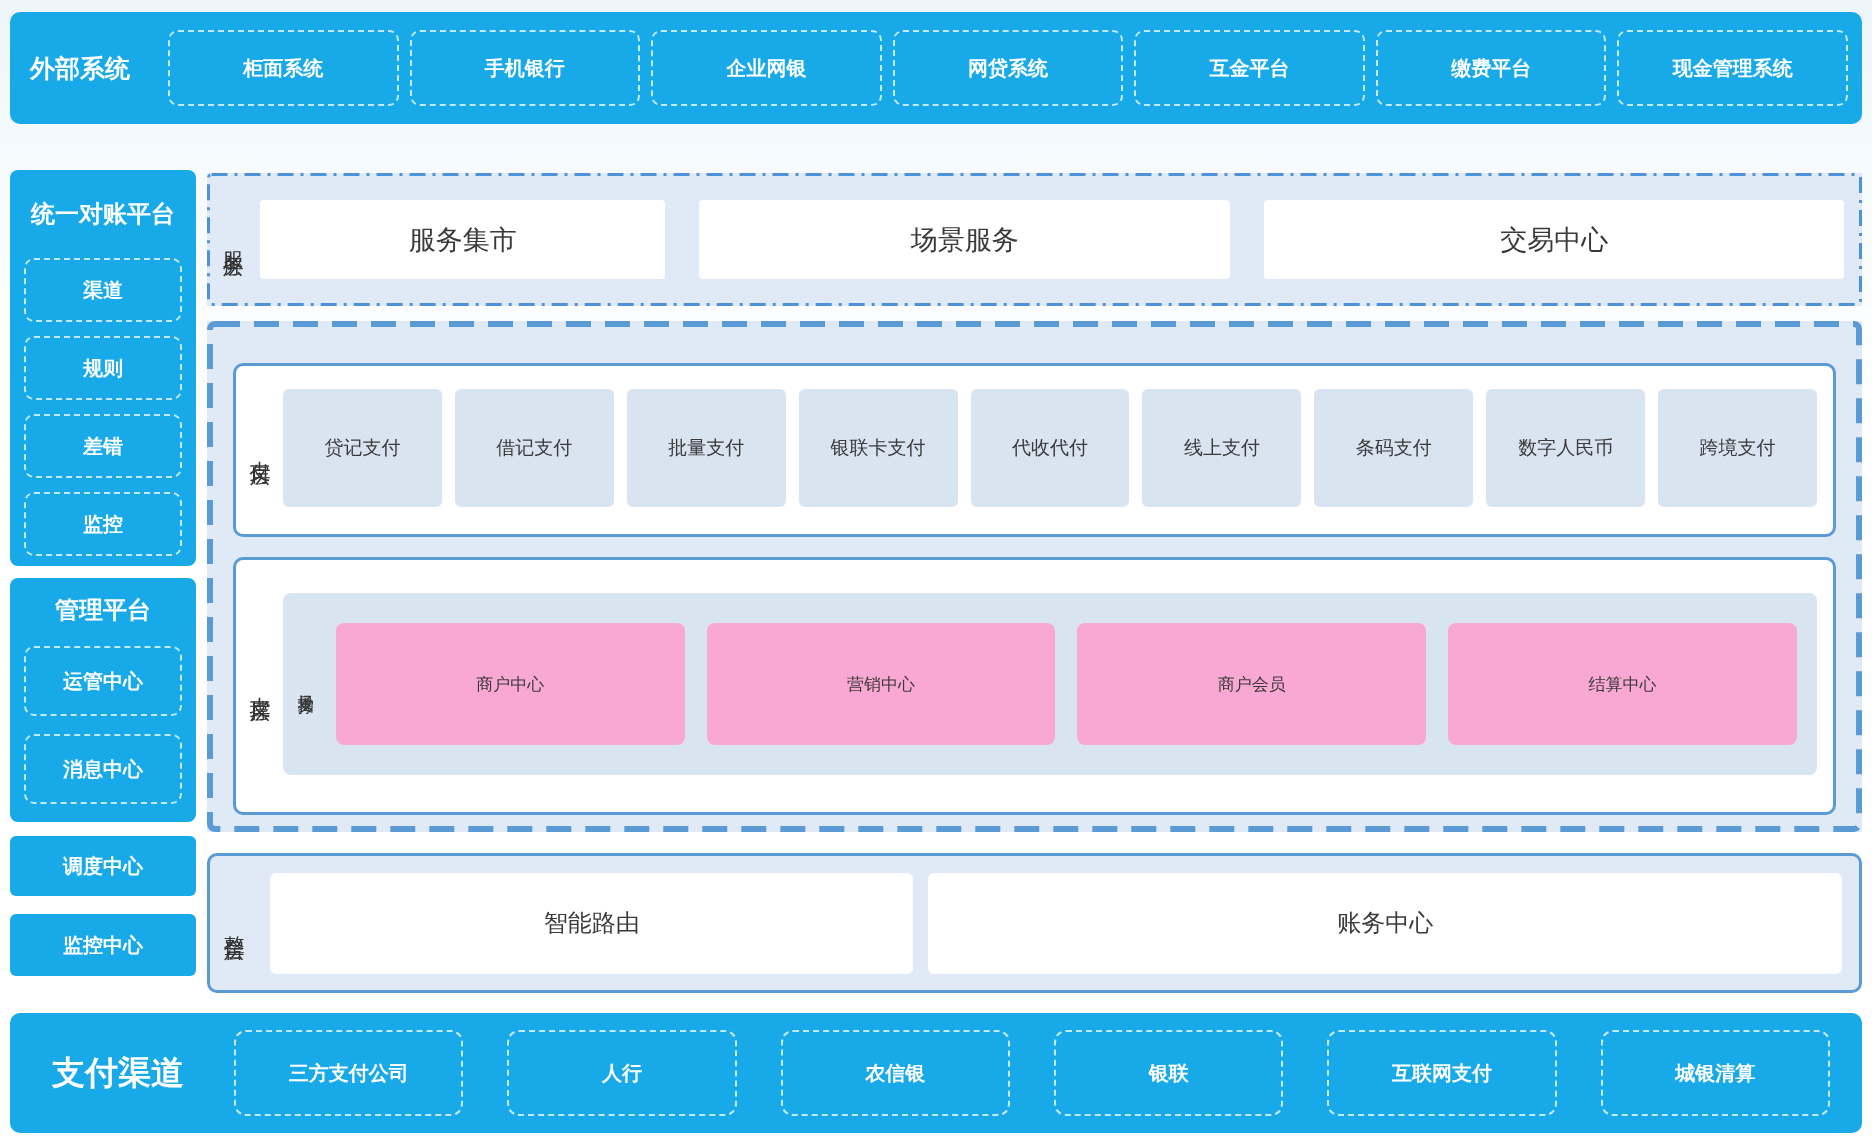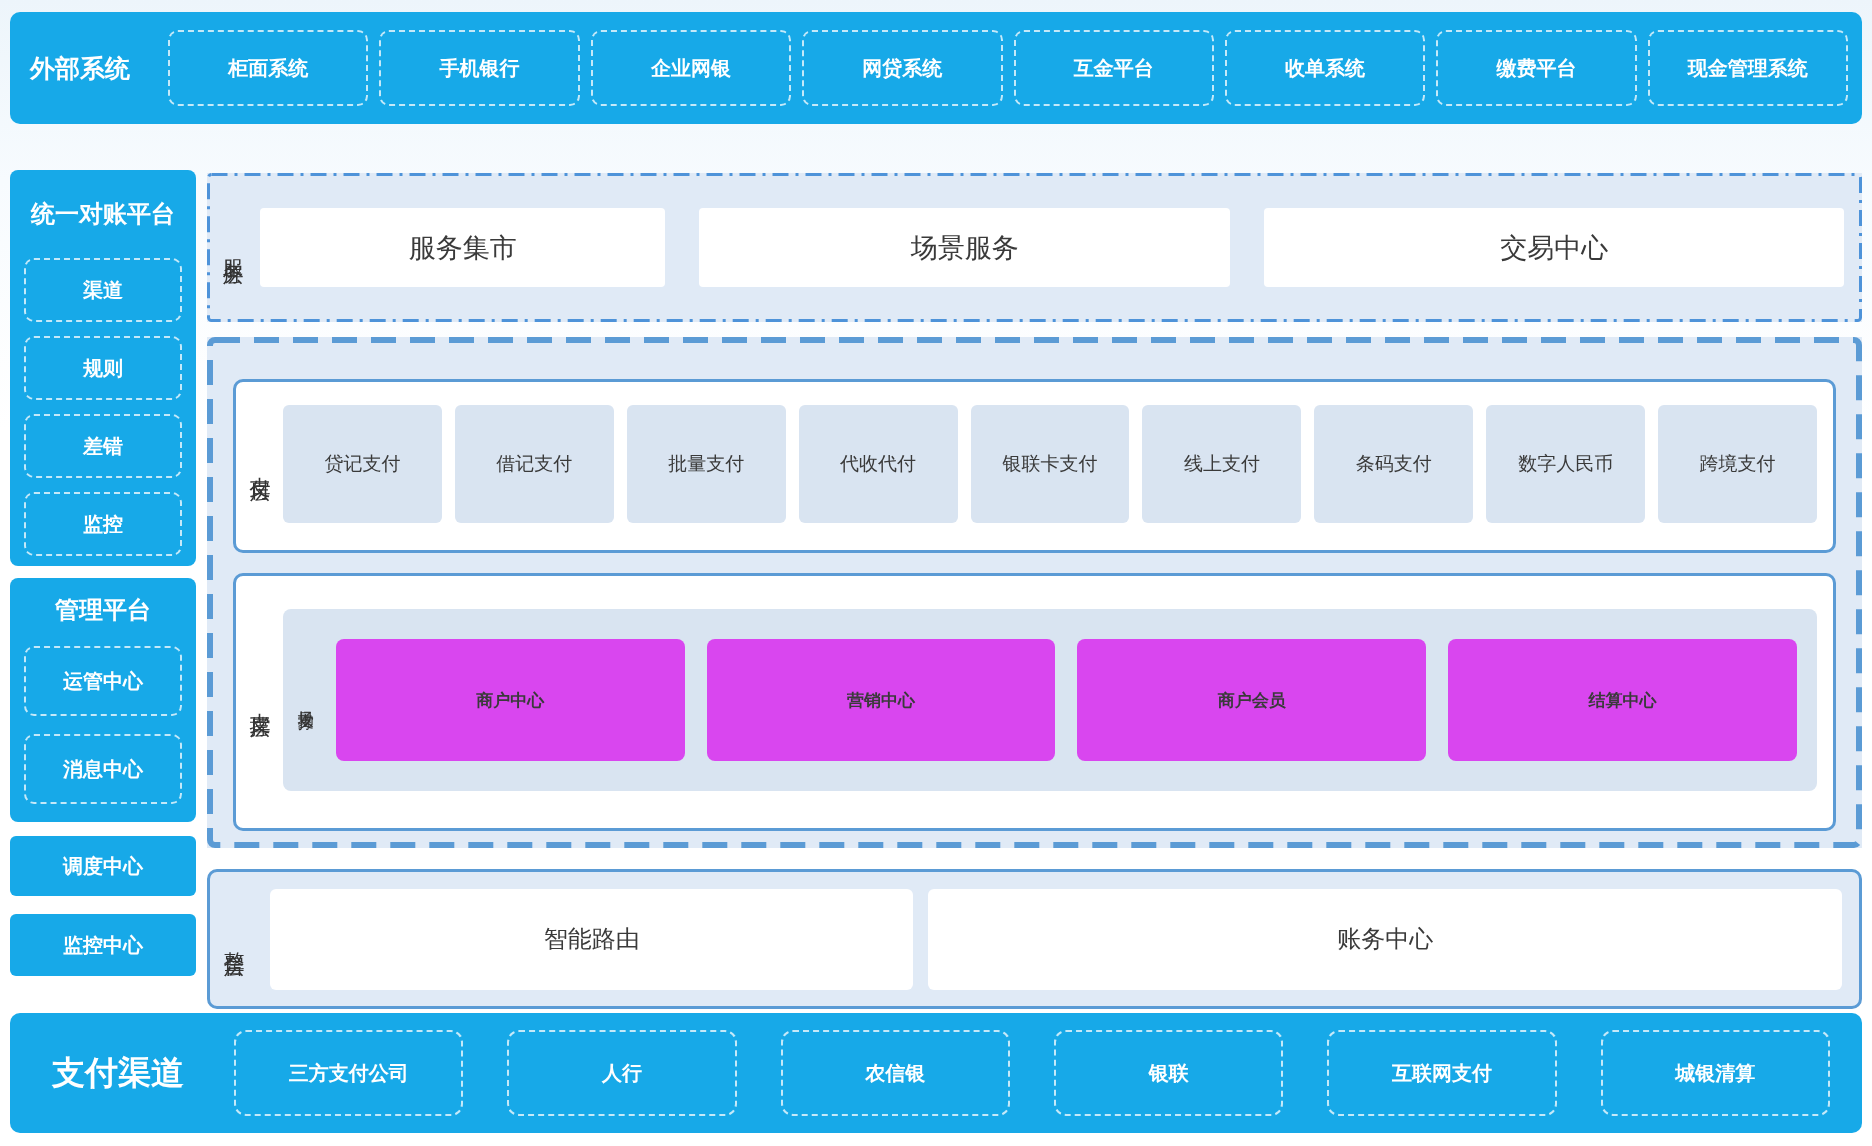--- a/index.html
+++ b/index.html
@@ -45,21 +45,21 @@
     display:flex;align-items:center;justify-content:center;font-size:20px;font-weight:bold;}
   .side-solid.last{margin-top:18px;height:62px;}
 
   
   .main{position:absolute;left:207px;top:173px;width:1655px;}
   .v-label{writing-mode:vertical-lr;text-orientation:upright;font-size:21px;color:#333;
     line-height:1;letter-spacing:3px;flex:none;}
   .edge{position:absolute;inset:0;width:100%;height:100%;overflow:visible;pointer-events:none;}
   .edge rect{fill:none;}
 
-  .service-layer{position:relative;height:149px;background:var(--panel);
+  .service-layer{position:relative;height:133px;background:var(--panel);
     display:flex;align-items:center;padding:0 18px 0 16px;}
   .service-layer .edge rect{x:1.5px;y:1.5px;width:calc(100% - 3px);height:calc(100% - 3px);
     rx:3px;stroke:#4e93d9;stroke-width:3px;stroke-dasharray:16 7 3 7;}
   .service-layer .v-label{margin-right:16px;}
   .service-items{flex:1;display:flex;gap:34px;height:79px;}
   .white-big{background:#fff;border-radius:4px;display:flex;align-items:center;
     justify-content:center;font-size:27px;color:var(--ink);}
   .service-items .white-big:nth-child(1){flex:1;}
   .service-items .white-big:nth-child(2){flex:1.31;}
   .service-items .white-big:nth-child(3){flex:1.43;}
@@ -75,22 +75,22 @@
   .pay-items{flex:1;display:flex;gap:13px;height:118px;margin-left:12px;}
   .lite-item{flex:1;background:var(--lite);border-radius:6px;display:flex;align-items:center;
     justify-content:center;font-size:19px;color:var(--ink);}
   .groups{flex:1;display:flex;gap:14px;align-items:center;margin-left:12px;}
   .group{background:var(--lite);border-radius:8px;height:182px;display:flex;align-items:center;
     gap:22px;padding:0 20px 0 14px;}
   .group.g1{flex:38;}
   .group.g2{flex:60;}
   .g-label{writing-mode:vertical-lr;text-orientation:upright;font-size:16px;color:#333;
     line-height:1.05;letter-spacing:1px;flex:none;}
-  .white-item{flex:1;height:122px;background:#d946ef;border-radius:8px;display:flex;
-    align-items:center;justify-content:center;font-size:17px;color:var(--ink);font-weight:bold;}
+  .white-item{flex:1;height:122px;background:#f9a8d4;border-radius:8px;display:flex;
+    align-items:center;justify-content:center;font-size:17px;color:var(--ink);}
 
   .integration{position:relative;margin-top:21px;height:140px;background:var(--panel);
     border:3px solid var(--line);border-radius:10px;display:flex;align-items:center;
     padding:0 17px 0 14px;}
   .int-items{flex:1;display:flex;gap:15px;height:101px;margin-left:25px;}
   .int-items .white-big{font-size:24px;border-radius:6px;}
   .int-items .white-big:nth-child(1){flex:1;}
   .int-items .white-big:nth-child(2){flex:1.42;}
 </style>
 </head>
@@ -99,21 +99,20 @@
 <div class="canvas">
 
   <header class="hbar topbar">
     <div class="bar-title">外部系统</div>
     <div class="bar-items">
       <div class="dash-box">柜面系统</div>
       <div class="dash-box">手机银行</div>
       <div class="dash-box">企业网银</div>
       <div class="dash-box">网贷系统</div>
       <div class="dash-box">互金平台</div>
-      <div class="dash-box">收单系统</div>
       <div class="dash-box">缴费平台</div>
       <div class="dash-box">现金管理系统</div>
     </div>
   </header>
 
   <aside class="leftcol">
     <section class="side-panel panel-a">
       <div class="side-title">统一对账平台</div>
       <div class="side-items">
         <div class="side-dash">渠道</div>
@@ -153,22 +152,22 @@
       <svg class="edge">
           <rect></rect>
         </svg>
 
       <div class="solid-box pay-box">
         <div class="v-label">支付层</div>
         <div class="pay-items">
           <div class="lite-item">贷记支付</div>
           <div class="lite-item">借记支付</div>
           <div class="lite-item">批量支付</div>
+          <div class="lite-item">银联卡支付</div>
           <div class="lite-item">代收代付</div>
-          <div class="lite-item">银联卡支付</div>
           <div class="lite-item">线上支付</div>
           <div class="lite-item">条码支付</div>
           <div class="lite-item">数字人民币</div>
           <div class="lite-item">跨境支付</div>
         </div>
       </div>
 
       <div class="solid-box support-box">
         <div class="v-label">支撑层</div>
         <div class="groups">

